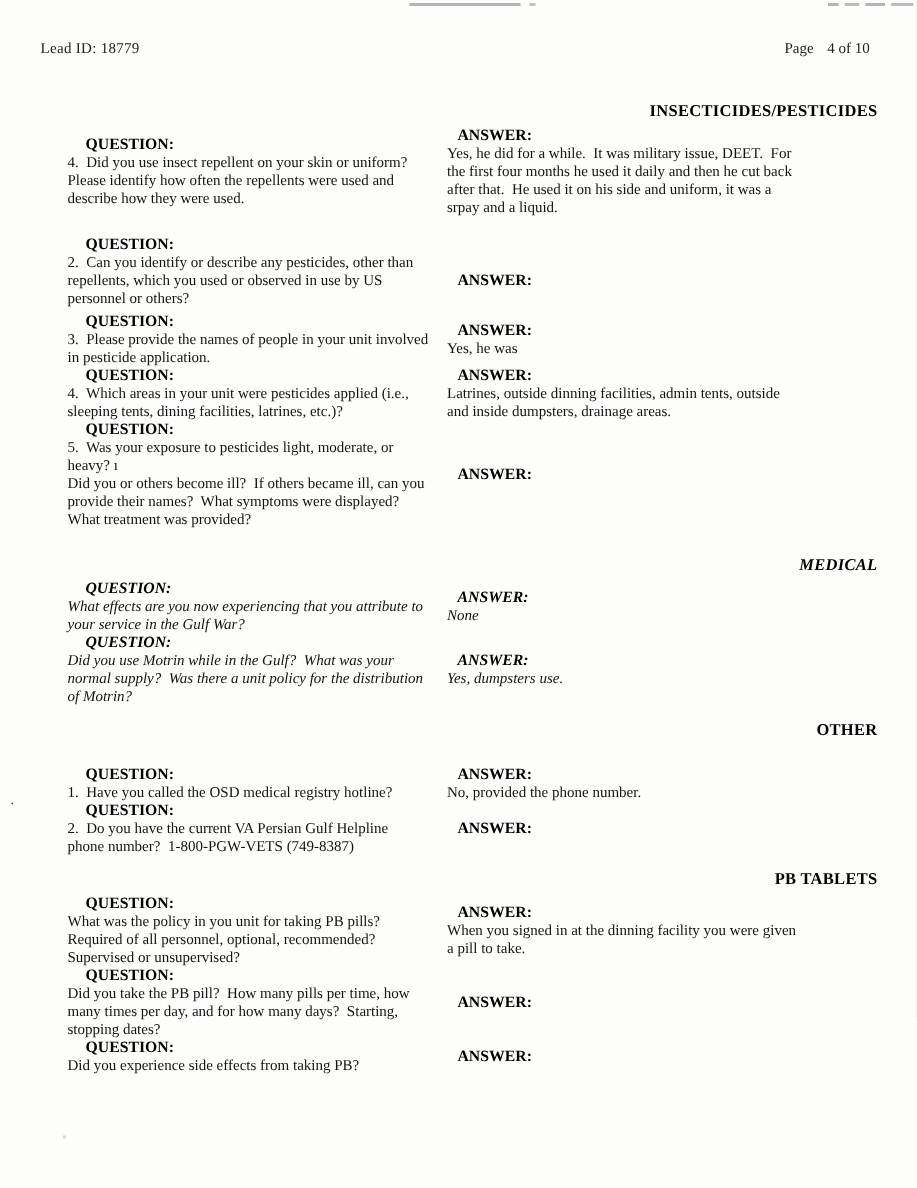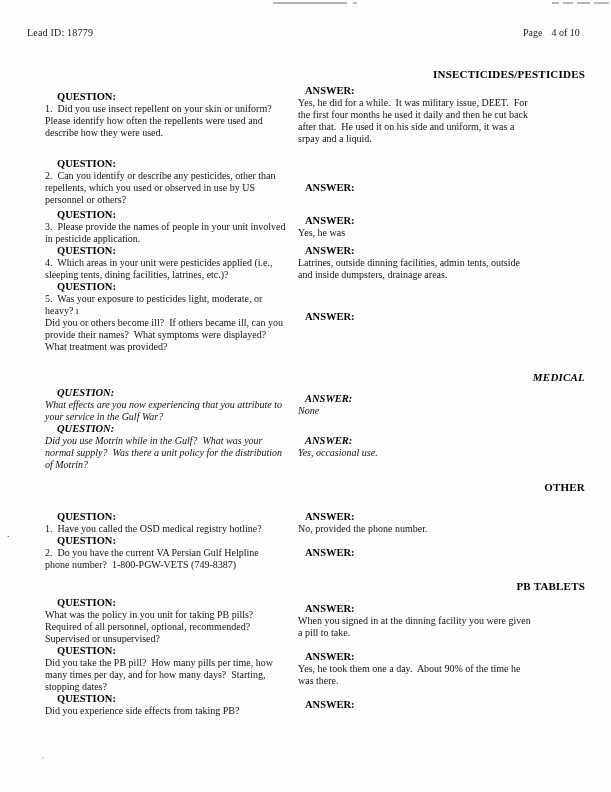--- a/index.html
+++ b/index.html
@@ -58,21 +58,21 @@
 
   <div class="hdr-left">Lead ID: 18779</div>
   <div class="hdr-right"><span>Page</span><span class="gap"></span><span>4 of 10</span></div>
 
   <div class="content">
       <div class="section" style="margin-top: 0px;">
         <div class="section-title" style="margin-bottom: 5px;">INSECTICIDES/PESTICIDES</div>
         <div class="qa-row" style="margin-bottom: 13px;">
           <div class="q-col">
             <div class="qa-head">QUESTION:</div>
-            <div class="qa-text">1.  Did you use insect repellent on your skin or uniform?
+            <div class="qa-text">4.  Did you use insect repellent on your skin or uniform?
 Please identify how often the repellents were used and
 describe how they were used.</div>
           </div>
           <div class="a-col">
             <div class="qa-head">ANSWER:</div>
             <div class="qa-text">Yes, he did for a while.  It was military issue, DEET.  For
 the first four months he used it daily and then he cut back
 after that.  He used it on his side and uniform, it was a
 srpay and a liquid.</div>
           </div>
@@ -140,21 +140,21 @@
         </div>
         <div class="qa-row" style="margin-bottom: 2px;">
           <div class="q-col">
             <div class="qa-head">QUESTION:</div>
             <div class="qa-text">Did you use Motrin while in the Gulf?  What was your
 normal supply?  Was there a unit policy for the distribution
 of Motrin?</div>
           </div>
           <div class="a-col">
             <div class="qa-head">ANSWER:</div>
-            <div class="qa-text">Yes, occasional use.</div>
+            <div class="qa-text">Yes, dumpsters use.</div>
           </div>
         </div>
       </div>
       <div class="section" style="margin-top: 10px;">
         <div class="section-title" style="margin-bottom: 18px;">OTHER</div>
         <div class="qa-row" style="margin-bottom: 0px;">
           <div class="q-col">
             <div class="qa-head">QUESTION:</div>
             <div class="qa-text">1.  Have you called the OSD medical registry hotline?</div>
           </div>
@@ -192,22 +192,20 @@
         </div>
         <div class="qa-row" style="margin-bottom: 0px;">
           <div class="q-col">
             <div class="qa-head">QUESTION:</div>
             <div class="qa-text">Did you take the PB pill?  How many pills per time, how
 many times per day, and for how many days?  Starting,
 stopping dates?</div>
           </div>
           <div class="a-col">
             <div class="qa-head">ANSWER:</div>
-            <div class="qa-text">Yes, he took them one a day.  About 90% of the time he
-was there.</div>
           </div>
         </div>
         <div class="qa-row" style="margin-bottom: 0px;">
           <div class="q-col">
             <div class="qa-head">QUESTION:</div>
             <div class="qa-text">Did you experience side effects from taking PB?</div>
           </div>
           <div class="a-col">
             <div class="qa-head">ANSWER:</div>
             <div class="qa-text"></div>

